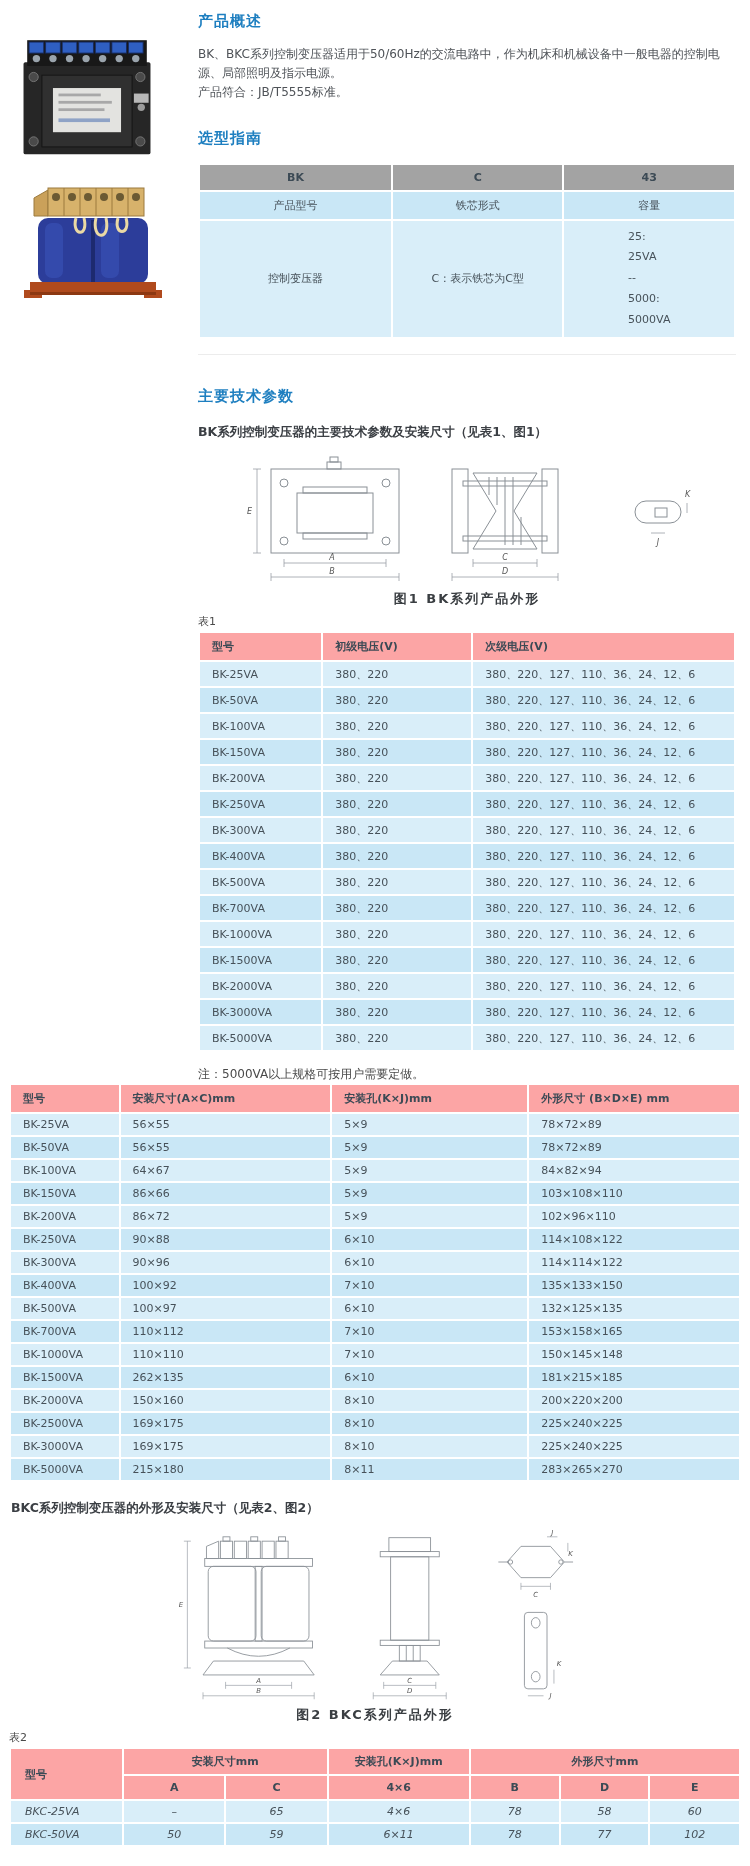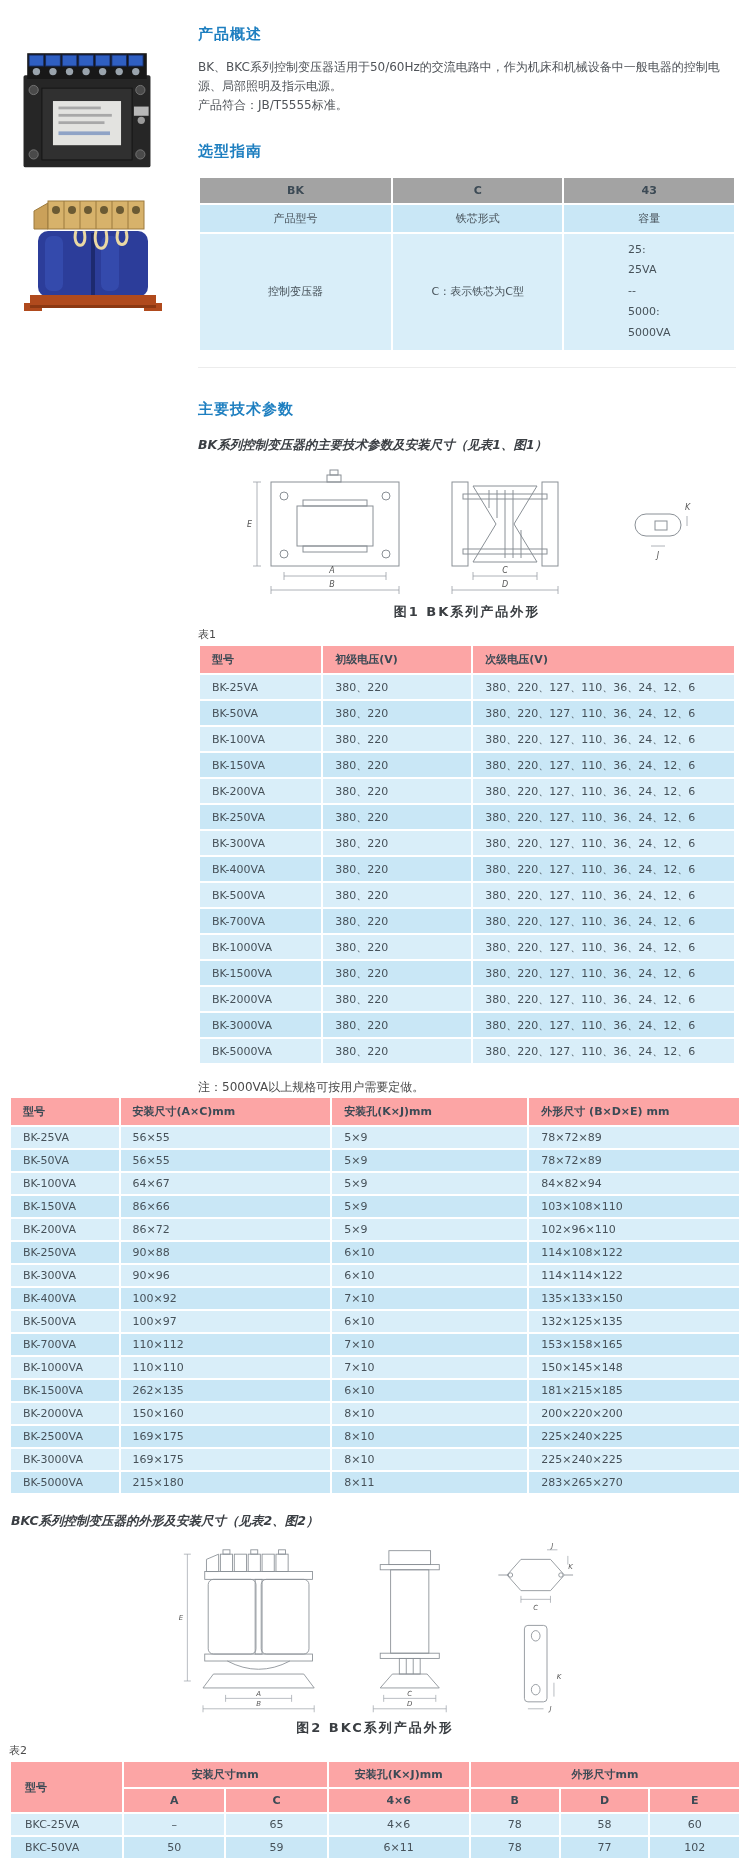--- a/index.html
+++ b/index.html
@@ -1,29 +1,29 @@
 <!DOCTYPE html>
 <html><head>
 <meta charset="utf-8">
 <style>
   * { margin:0; padding:0; box-sizing:border-box; }
   html,body { background:#fff; }
   body { width:750px; font-family:"DejaVu Sans","Liberation Sans",sans-serif; color:#4a4a4a; }
   .page { width:750px; height:1866px; overflow:hidden; background:#fff; }
 
-  .top-section { display:flex; padding-top:25px; }
+  .top-section { display:flex; padding-top:12px; }
   .photo-col { flex:0 0 198px; padding:26px 0 0 18px; }
   .photo { margin-bottom:22px; }
   .photo svg { display:block; }
   .content-col { flex:1 1 auto; padding-right:14px; }
 
   .sec-title { color:#1e7fc0; font-size:15px; font-weight:bold; letter-spacing:1px; }
   .body-text { font-size:12px; line-height:1.6; color:#4f5358; }
   .mt14{margin-top:14px}.mt26{margin-top:26px}.mt32{margin-top:32px}
-  .intro { margin-top:18px; font-size:12.5px; font-weight:600; color:#3b3f44;font-style:italic; }
+  .intro { margin-top:18px; font-size:12.5px; font-weight:600; color:#3b3f44; }
   .sep { border-top:1px solid #ececec; margin-top:15px; }
 
   table { border-collapse:collapse; width:100%; }
   td, th { border:2px solid #fff; font-size:11px; color:#465159; }
 
   
   .sel-table { margin-top:15px; }
   .sel-table td { text-align:center; padding:6px 8px; }
   .sel-table tr.hdr td { background:#a3a3a3; color:#3c4a55; font-weight:600;margin-top:41px; }
   .sel-table tr.sub td { background:#c9e7f6; }
@@ -48,21 +48,21 @@
   .t1 tbody td { padding:4.5px 12px; }
   .note { margin-top:14px; font-size:12px; color:#4a4a4a; }
 
   .wide-section { padding:0 9px; }
   .cont tbody td { padding:4px 12px; }
   .bkc-intro { margin-left:2px; }
 
   .t2 { margin-top:2px; }
   .t2 thead th { text-align:center; padding:5px 8px; }
   .t2 thead th.model-h { text-align:left; padding-left:14px; }
-  .t2 tbody td { text-align:center; padding:4px 8px; }
+  .t2 tbody td { text-align:center; padding:4px 8px;font-style:italic; }
   .t2 tbody td:first-child { text-align:left; padding-left:14px; }
 </style>
 </head>
 <body>
 
 <div class="page">
 
   <div class="top-section">
 
     <aside class="photo-col">

